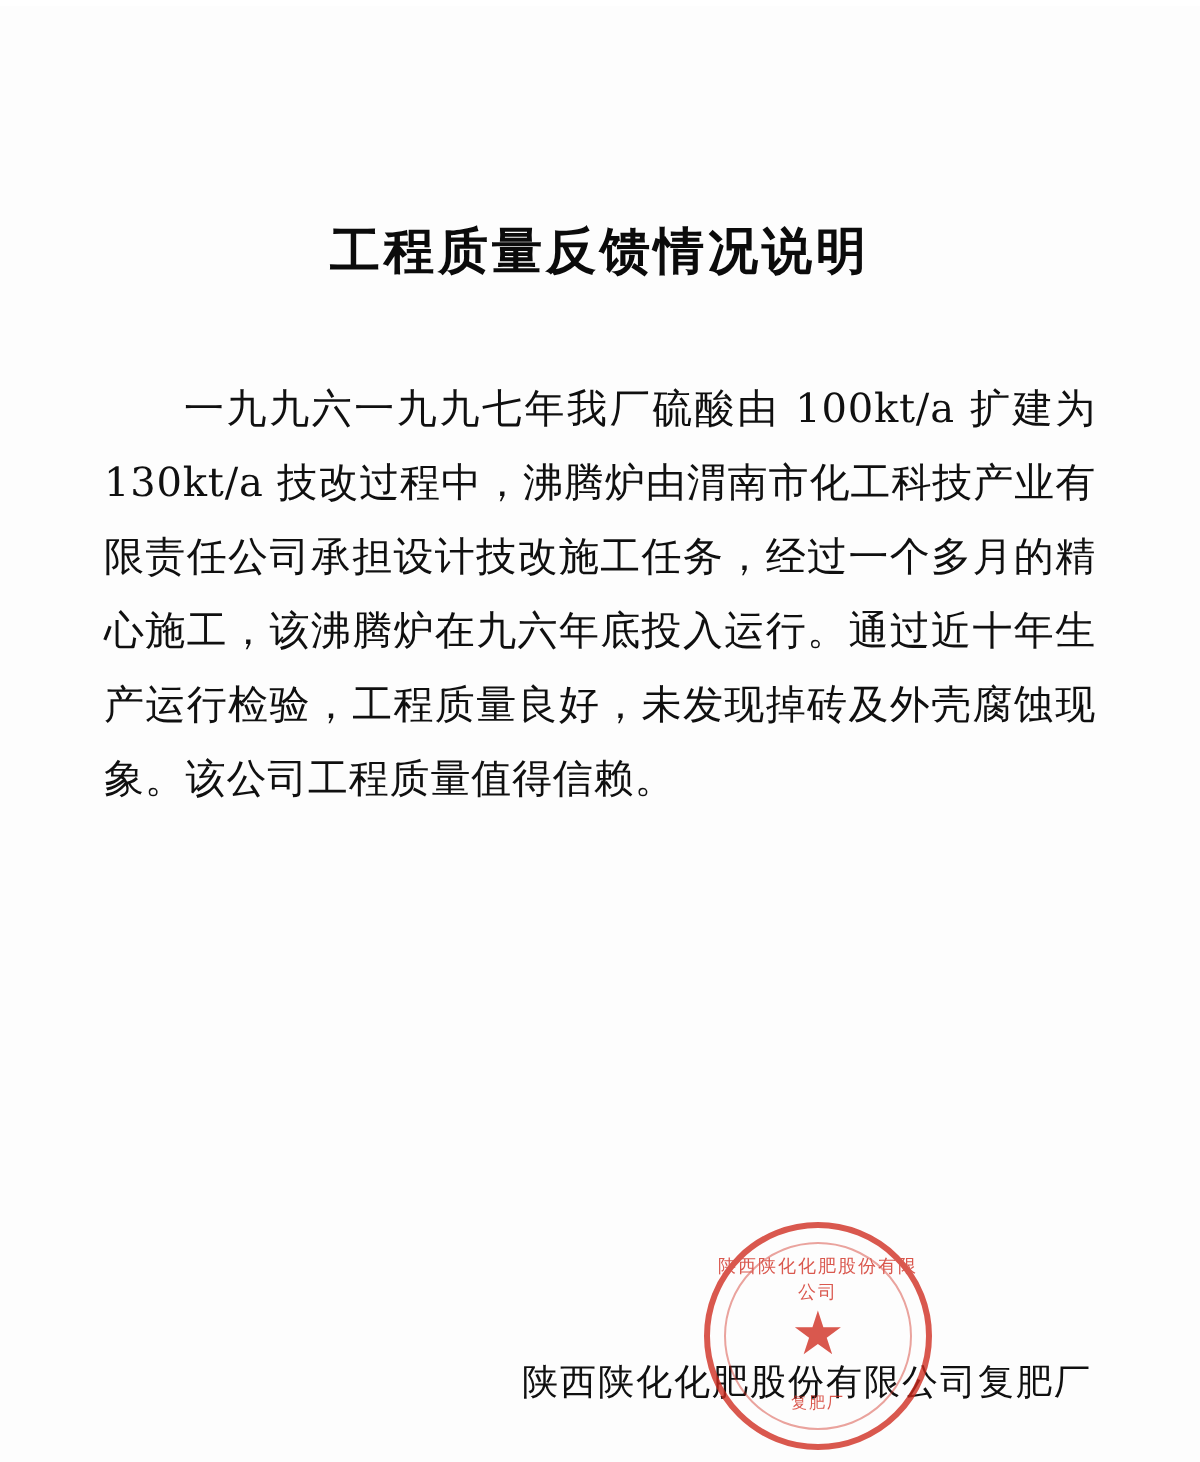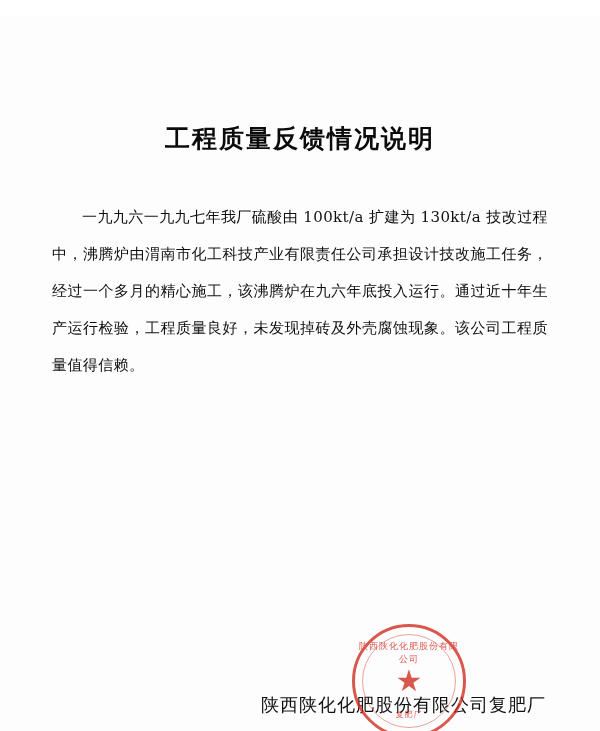--- a/index.html
+++ b/index.html
@@ -17,32 +17,32 @@
   }
   .page {
     position: relative;
     width: 600px;
     height: 731px;
     box-sizing: border-box;
     padding: 0 52px;
     background: #fdfdfd;
   }
   .doc-title {
-    margin: 16px;
+    margin: 3px;
     padding-top: 106px;
     text-align: center;
     font-size: 25px;
     font-weight: bold;
     letter-spacing: 2px;
     color: #0b0b0b;
     font-family: "DejaVu Serif", "Liberation Serif", serif;
   }
   .doc-body {
     margin-top: 44px;
-    font-size: 15px;
+    font-size: 20px;
     line-height: 37px;
     text-align: justify;
     text-justify: inter-ideograph;
     color: #101010;
     letter-spacing: 0.4px;
     font-family: "DejaVu Serif", "Liberation Serif", serif;
   }
   .doc-body p {
     margin: 0;
     text-indent: 2em;

